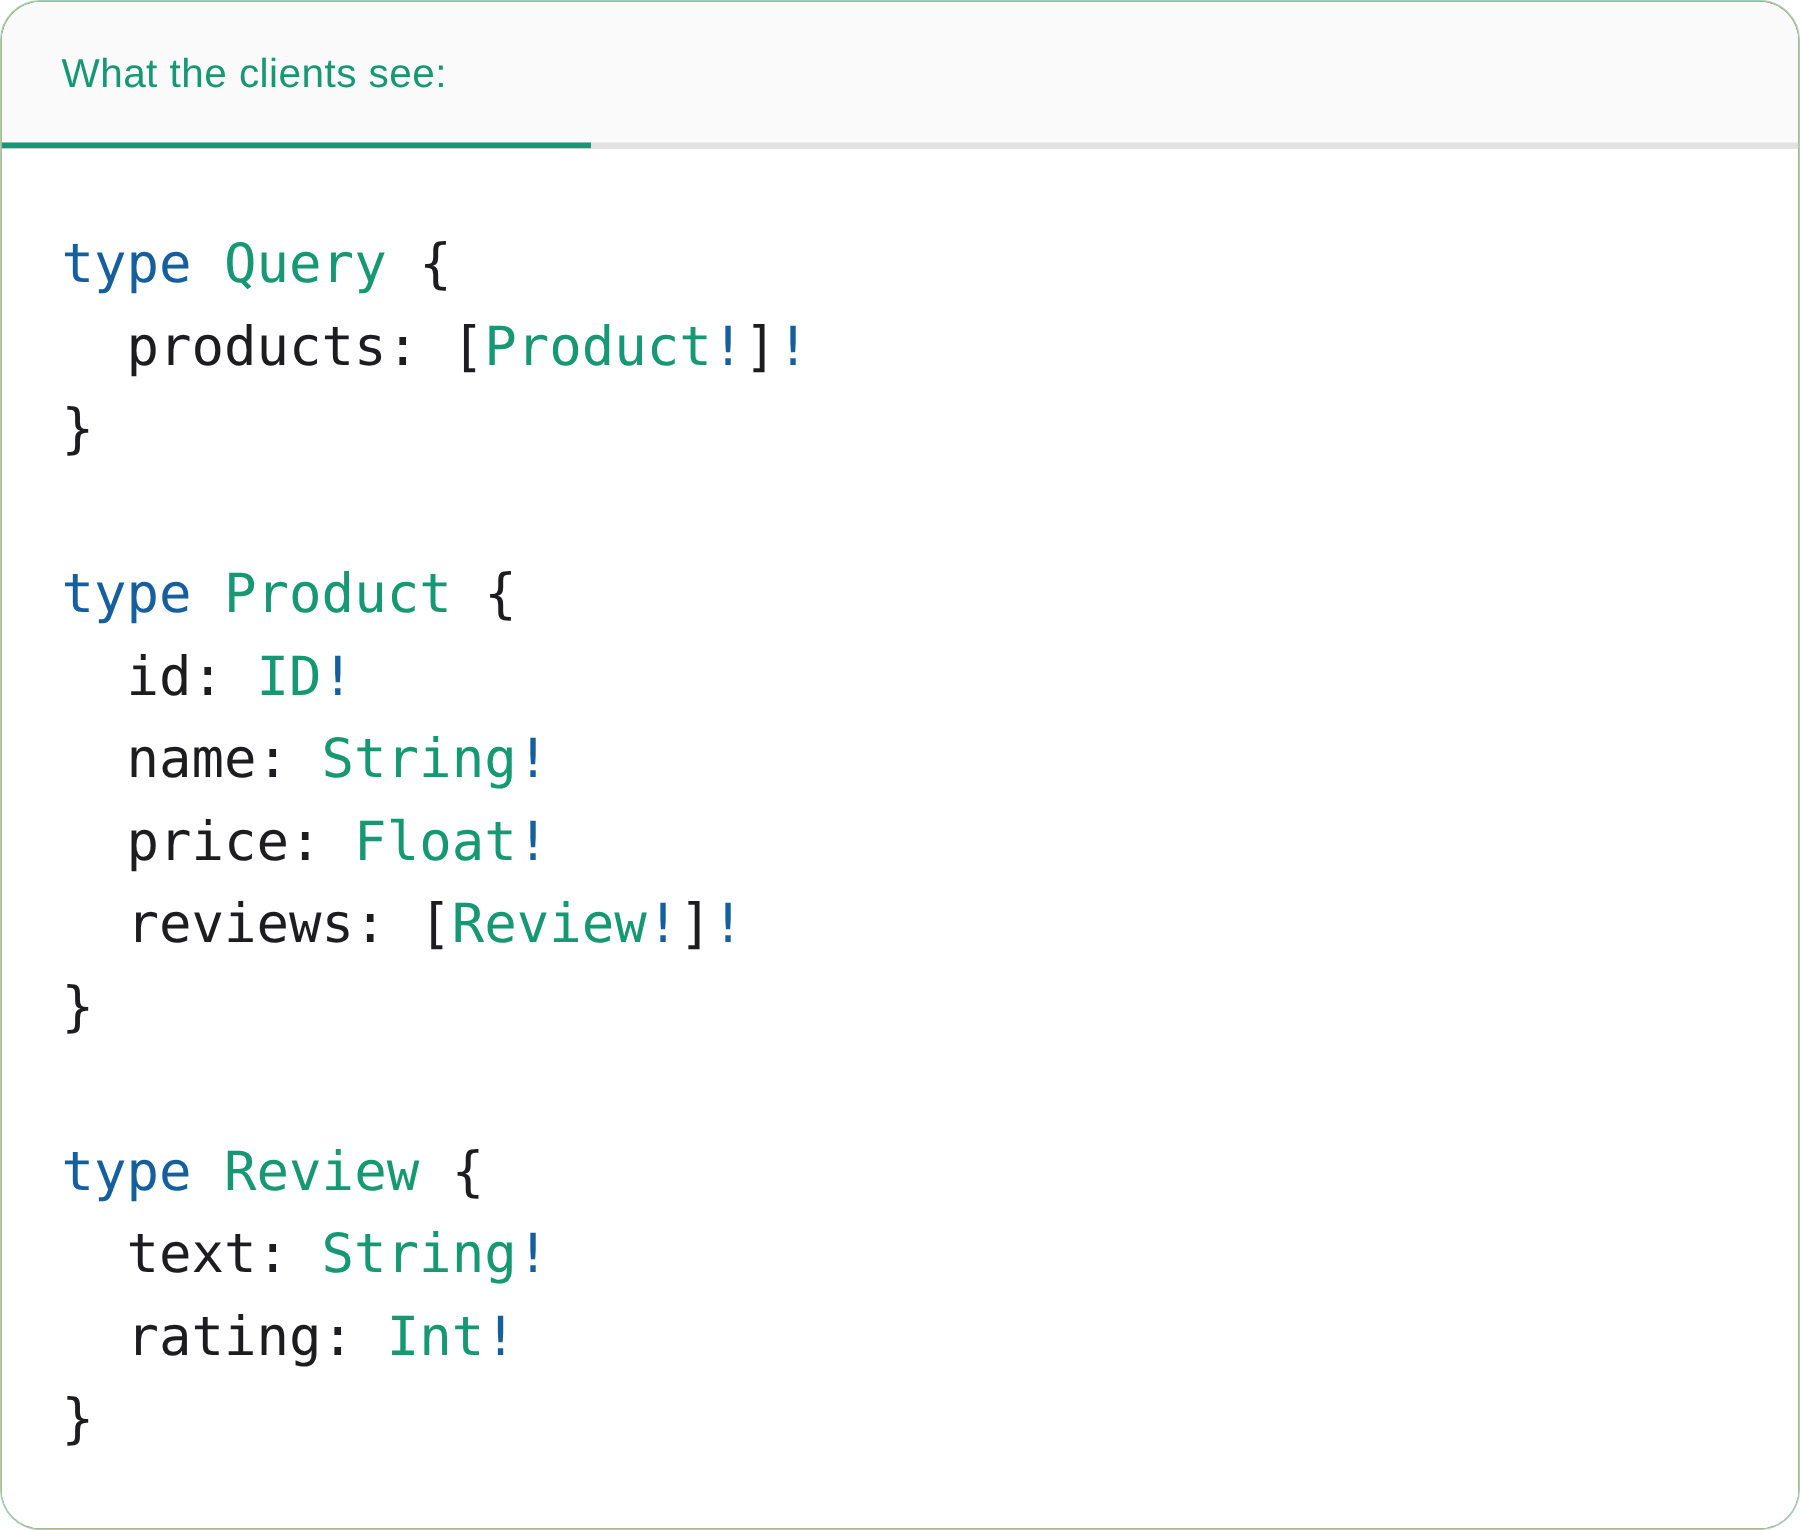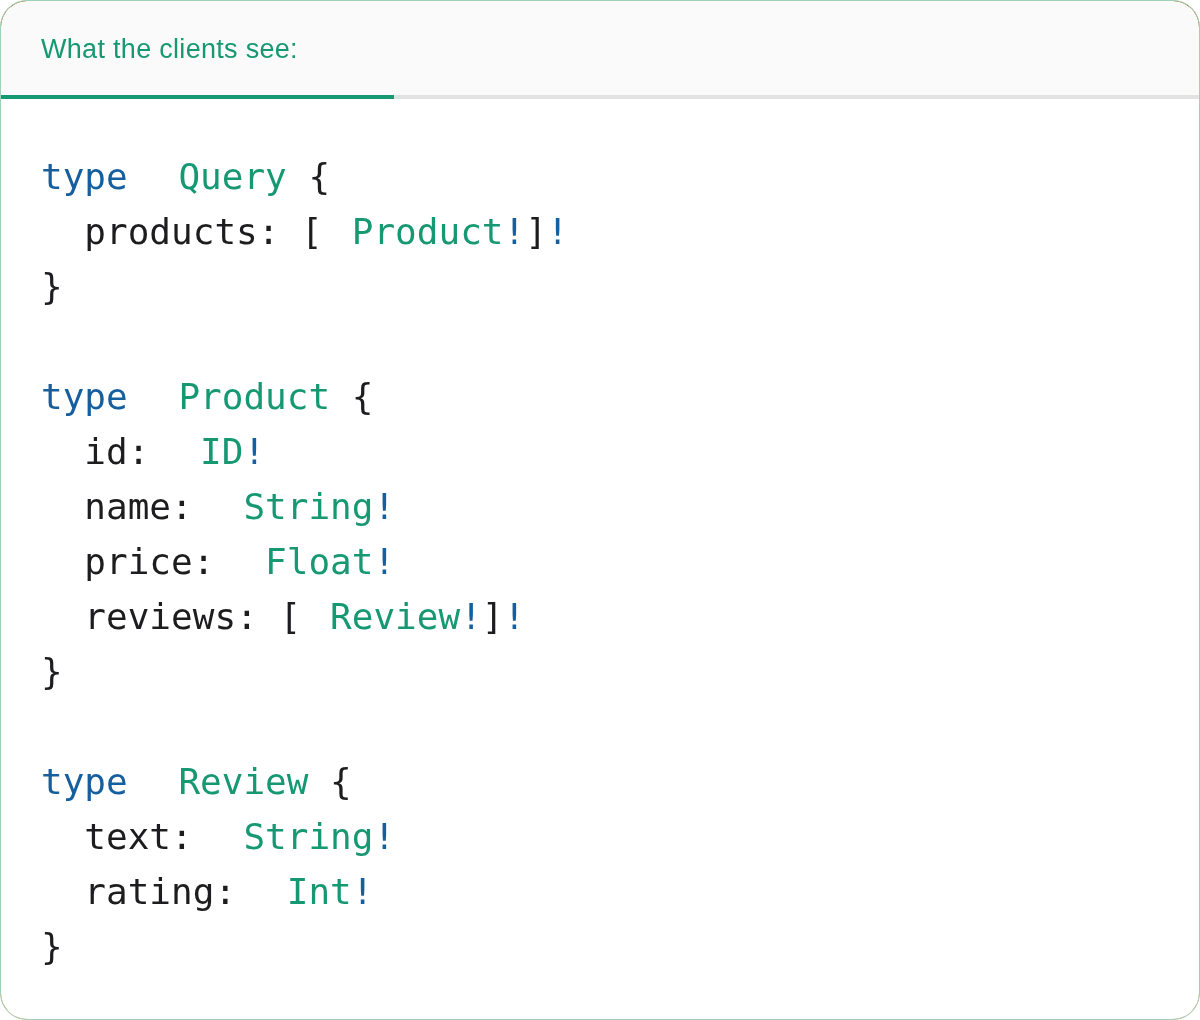--- a/index.html
+++ b/index.html
@@ -65,21 +65,21 @@
     right: 0; bottom: 0;
     padding: 50px 30px 0 40px;
     background: #ffffff;
     font-family: "DejaVu Sans Mono", "Liberation Mono", monospace;
     font-size: 36px;
     line-height: 55px;
     white-space: pre;
   }
   .code-line { height: 55px; }
   .tok-blue { color: var(--blue); margin-top: 24px; }
-  .tok-teal { color: var(--teal); margin-left: 29px; }
+  .tok-teal { color: var(--teal); }
   .tok-dark { color: var(--ink); }
 </style>
 </head>
 <body>
 
 <div class="card">
   <div class="tab-bar">
     <span class="tab-label">What the clients see:</span>
     <div class="tab-underline-track">
       <div class="tab-underline-active"></div>

